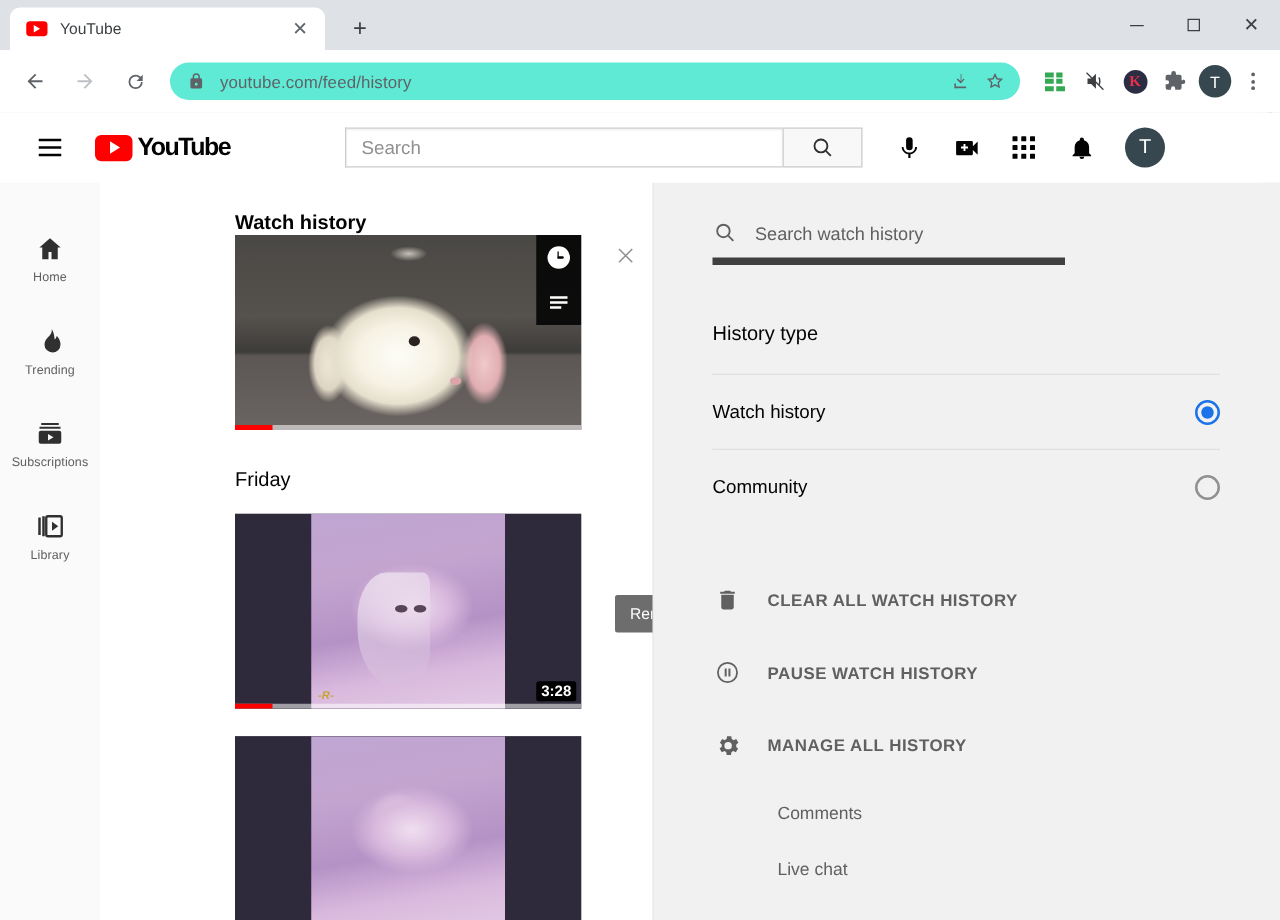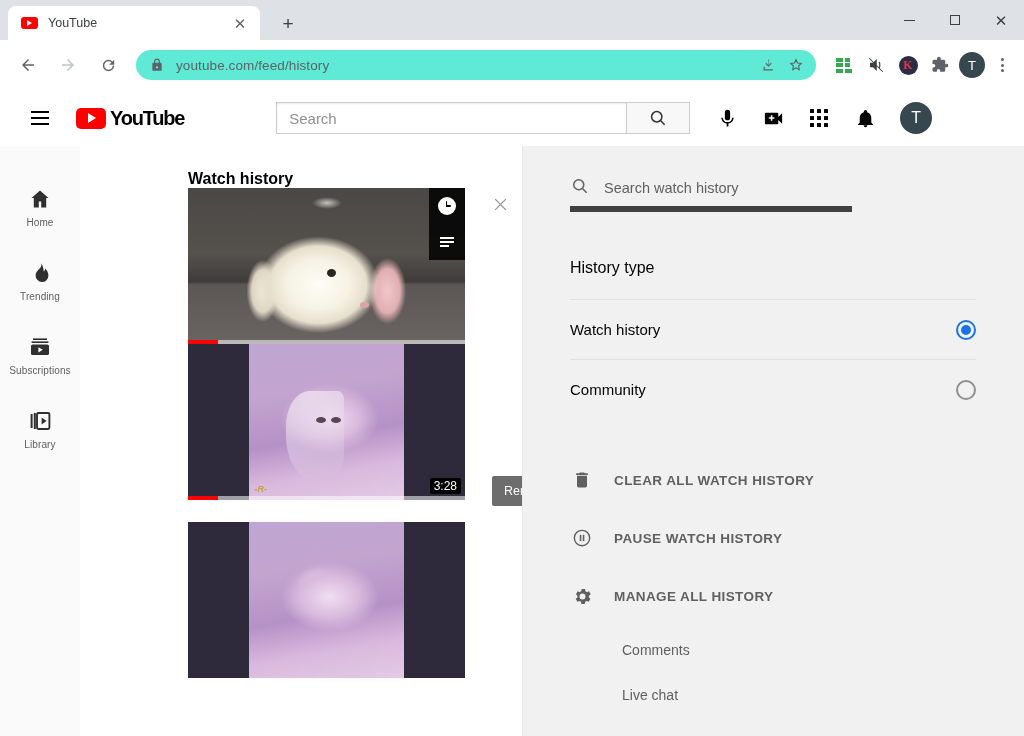--- a/index.html
+++ b/index.html
@@ -216,21 +216,21 @@
     position: absolute; left: 24%; top: 30%; width: 58px; height: 90px;
     background: linear-gradient(160deg, rgba(238,226,240,.85), rgba(200,175,210,.2));
     border-radius: 40% 10% 30% 50%;
   }
   .rating-mark {
     position: absolute; left: 24%; bottom: 6px; font-size: 9px; font-weight: bold;
     color: #c8a33a; font-style: italic;
   }
   .duration {
     position: absolute; right: 4px; bottom: 6px; background: #000;
-    color: #fff; font-size: 12px; font-weight: normal; padding: 1px 4px; border-radius: 2px;
+    color: #fff; font-size: 12px; font-weight: bold; padding: 1px 4px; border-radius: 2px;
   }
   .progress-track {
     position: absolute; left: 0; right: 0; bottom: 0; height: 4px; background: rgba(255,255,255,.55);
   }
   .progress-fill { height: 100%; background: #ff0000; }
 
   .hover-actions {
     position: absolute; right: 0; top: 0; display: flex; flex-direction: column;
   }
   .hover-btn {
@@ -537,20 +537,21 @@
               <div class="progress-fill" style="width:11%"></div>
             </div>
           </div>
           <div class="dismiss-x">
             <svg width="17" height="17" viewBox="0 0 24 24">
                 <path stroke="currentColor" stroke-width="1.7" d="M4.5 4.5l15 15M19.5 4.5l-15 15"></path>
               </svg>
           </div>
         </div>
 
+        <div class="section-head">Friday</div>
 
         <div class="video-row">
           <div class="thumb">
             <div class="thumb-girl">
               <span class="pillarbox">
                 <span class="hair"></span>
                 <span class="eye1"></span>
                 <span class="eye2"></span>
               </span>
             </div>

